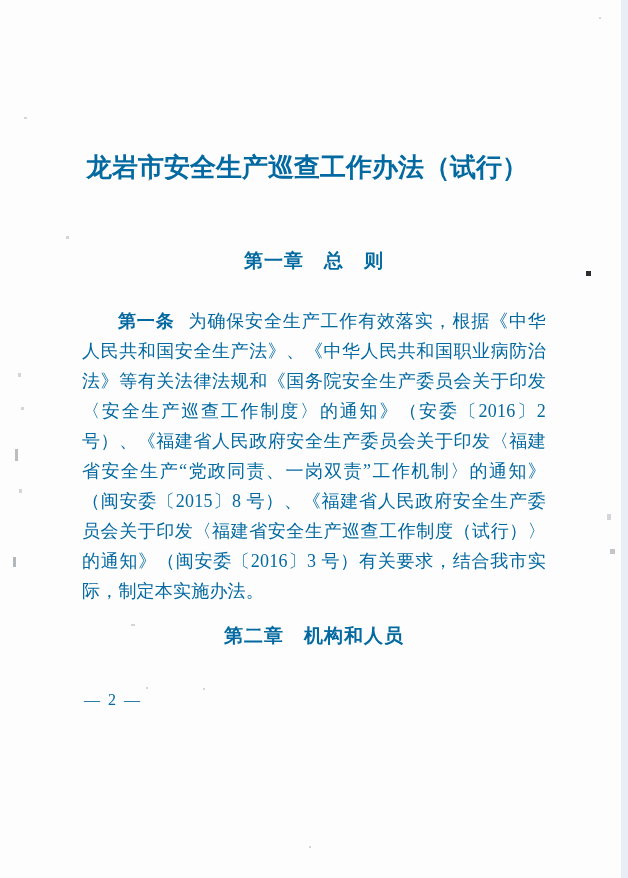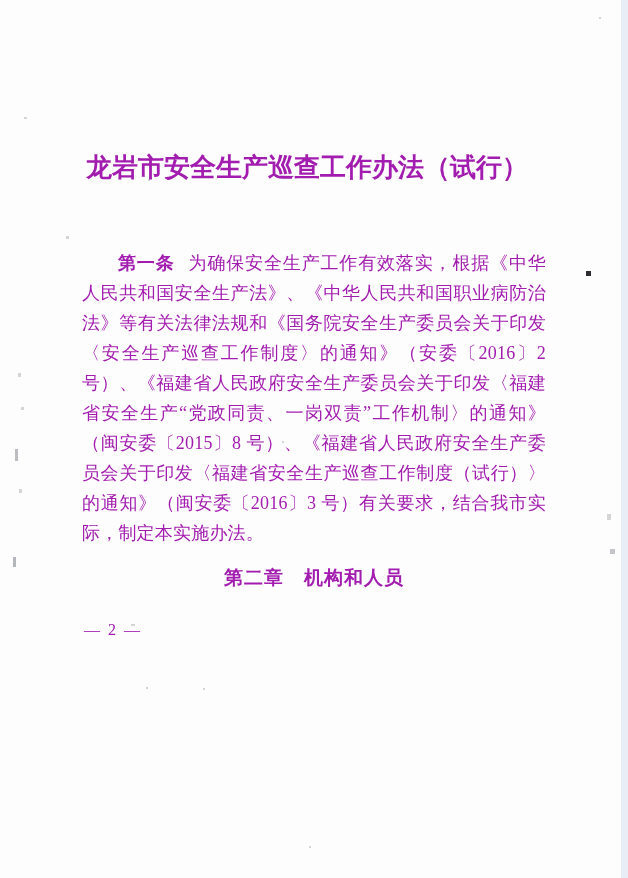--- a/index.html
+++ b/index.html
@@ -5,21 +5,21 @@
   html, body {
     margin: 0;
     padding: 0;
     background: #ffffff;
   }
   .page {
     position: relative;
     width: 628px;
     height: 878px;
     background: #fdfdfd;
-    color: #a21caf;
+    color: #0369a1;
     font-family: "Liberation Serif", "DejaVu Serif", serif;
     overflow: hidden;
   }
   .edge-strip {
     position: absolute;
     top: 0;
     right: 0;
     width: 7px;
     height: 100%;
     background: #e9eef6;
@@ -44,21 +44,21 @@
   .chapter-heading {
     margin: 0 0 32px 0;
     text-align: center;
     font-size: 19px;
     font-weight: bold;
     letter-spacing: 1px;
     font-family: "Liberation Sans", "DejaVu Sans", sans-serif;
   }
   .chapter-heading.second {
     margin-top: 17px;
-    margin-bottom: 30px;
+    margin-bottom: 42px;
   }
   .article {
     margin: 0;
     font-size: 18px;
     line-height: 30px;
     text-align: justify;
     text-indent: 2em;
     letter-spacing: 0.2px;
   }
   .article-label {
@@ -113,20 +113,21 @@
   <div class="speck" style="left:345px;top:438px;width:3px;height:3px;"></div>
   <div class="speck" style="left:282px;top:441px;width:2px;height:2px;"></div>
   <div class="speck" style="left:203px;top:688px;width:2px;height:2px;"></div>
   <div class="speck" style="left:146px;top:687px;width:2px;height:2px;"></div>
   <div class="speck" style="left:309px;top:846px;width:2px;height:2px;"></div>
 
   <div class="doc-title">龙岩市安全生产巡查工作办法（试行）</div>
 
   <div class="content">
 
+    <div class="chapter-heading">第一章　总　则</div>
 
     <p class="article"><span class="article-label">第一条</span><span>为确保安全生产工作有效落实，根据《中华人民共和国安全生产法》、《中华人民共和国职业病防治法》等有关法律法规和《国务院安全生产委员会关于印发〈安全生产巡查工作制度〉的通知》（安委〔2016〕2 号）、《福建省人民政府安全生产委员会关于印发〈福建省安全生产“党政同责、一岗双责”工作机制〉的通知》（闽安委〔2015〕8 号）、《福建省人民政府安全生产委员会关于印发〈福建省安全生产巡查工作制度（试行）〉的通知》（闽安委〔2016〕3 号）有关要求，结合我市实际，制定本实施办法。</span></p>
 
 
     <div class="chapter-heading second">第二章　机构和人员</div>
 
 
     <div class="page-number">— 2 —</div>
 
   </div>

